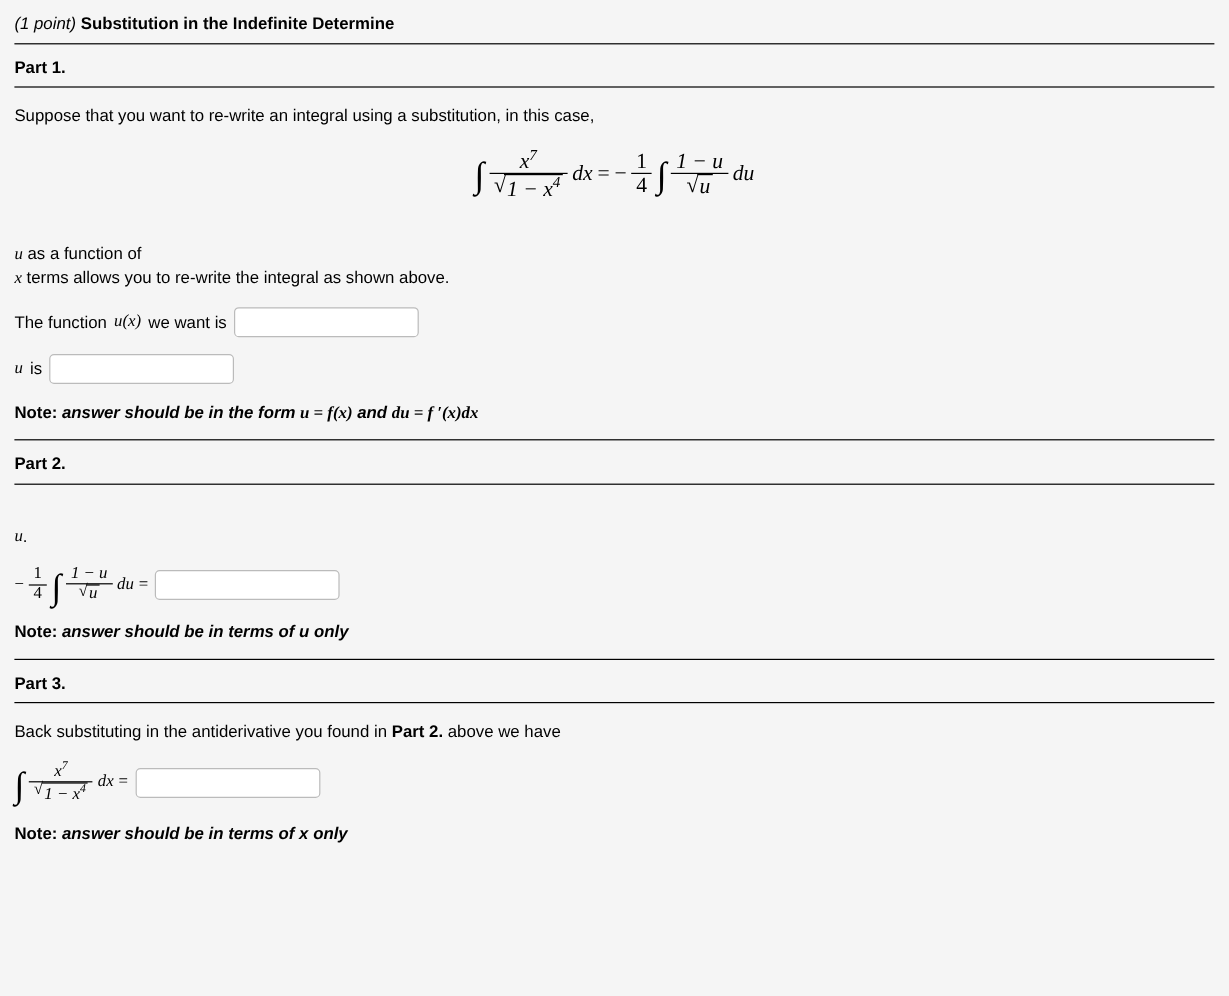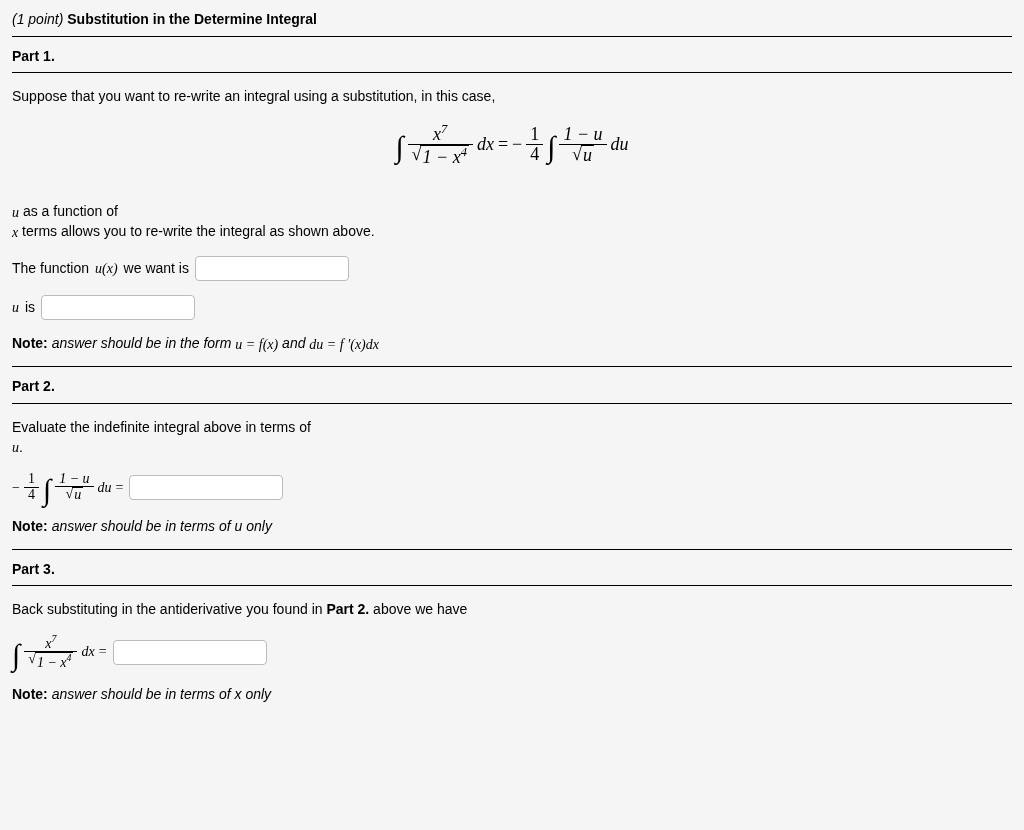--- a/index.html
+++ b/index.html
@@ -29,20 +29,21 @@
   }
   .bold {
     font-weight: bold;
   }
   p {
     margin: 14px 0;
   }
   .note {
     font-style: italic;
     margin: 12px 0;
+    font-weight: bold;
   }
   .note b {
     font-style: normal;
   }
   input[type="text"] {
     border: 1px solid #bbb;
     border-radius: 4px;
     padding: 4px 6px;
     font-size: 13px;
     width: 140px;
@@ -110,21 +111,21 @@
     gap: 6px;
     flex-wrap: wrap;
   }
   sup { font-size: 0.7em; }
 </style>
 </head>
 <body>
 
 <div class="prob-header">
   <span class="pts">(1 point)</span>
-  <span class="bold">Substitution in the Determine Integral</span>
+  <span class="bold">Substitution in the Indefinite Determine</span>
 </div>
 <hr class="hr">
 
 <div class="section-title">Part 1.</div>
 <hr class="hr">
 
 <p>Suppose that you want to re-write an integral using a substitution, in this case,</p>
 
 <div class="math-block">
   <span class="math-inline">
@@ -175,21 +176,21 @@
 <p class="note">
   <b>Note:</b><span> answer should be in the form </span><span class="math-inline">u = f(x)</span><span> and </span><span class="math-inline">du = f ′(x)dx</span>
 </p>
 
 <hr class="hr">
 
 <div class="section-title">Part 2.</div>
 <hr class="hr">
 
 <p>
-  <span>Evaluate the indefinite integral above in terms of</span><br>
+  <br>
   <span class="math-inline">u</span><span>.</span>
 </p>
 
 <div class="line-with-input">
   <span class="math-inline">
     <span class="rm">−</span>
     <span class="frac rm">
       <span class="num">1</span>
       <span class="den">4</span>
     </span>

